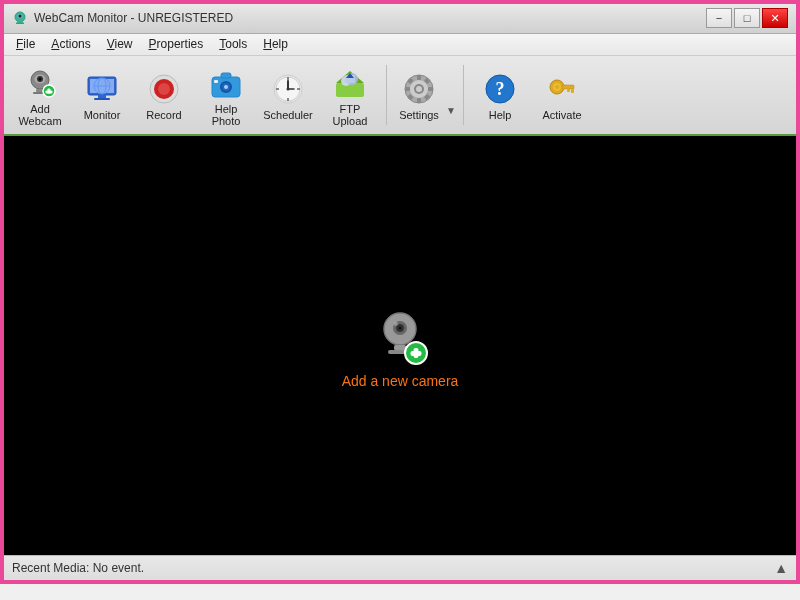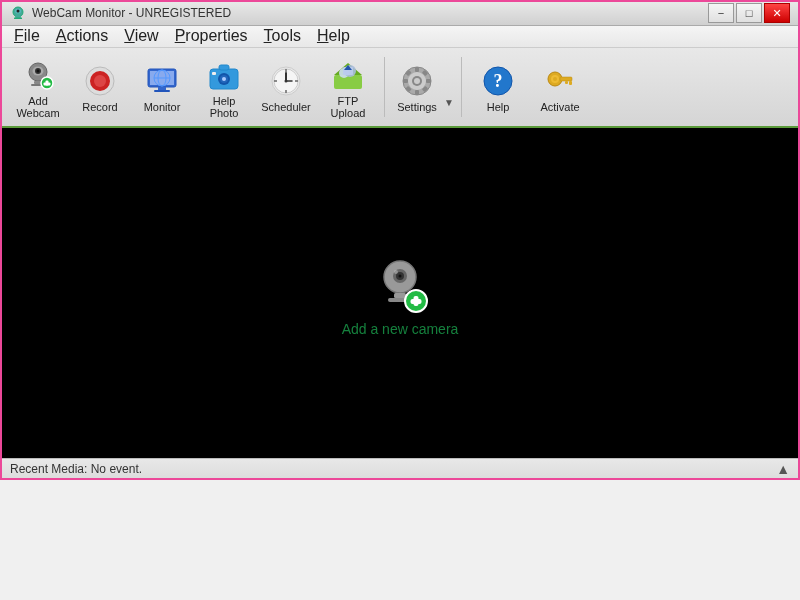--- a/index.html
+++ b/index.html
@@ -57,21 +57,21 @@
       background: linear-gradient(to bottom, #f5f5f5, #e8e8e8);
       height: 22px;
       display: flex;
       align-items: center;
       padding: 0 4px;
       border-bottom: 1px solid #ccc;
     }
     .menu-item {
       padding: 2px 8px;
       cursor: pointer;
-      font-size: 16px;
+      font-size: 12px;
       color: #222;
       text-decoration: none;
     }
     .menu-item .underline { text-decoration: underline; }
     
     .toolbar {
       background: linear-gradient(to bottom, #e8e8e8, #d5d5d5);
       height: 80px;
       display: flex;
       align-items: center;
@@ -132,21 +132,21 @@
     .main-content {
       background: #000;
       height: 421px;
       display: flex;
       align-items: center;
       justify-content: center;
       flex-direction: column;
       gap: 8px;
     }
     .add-camera-label {
-      color: #15803d;
+      color: #f97316;
       font-size: 14px;
       cursor: pointer;
     }
     
     .status-bar {
       background: linear-gradient(to bottom, #e8e8e8, #ddd);
       height: 25px;
       display: flex;
       align-items: center;
       justify-content: space-between;
@@ -158,23 +158,23 @@
       color: #333;
     }
     .status-arrow {
       font-size: 14px;
       color: #555;
       cursor: pointer;
     }
 
     
     .window-frame {
-      border: 2px solid #ec4899;
+      border: 4px solid #ec4899;
       width: 800px;
-      height: 480px;
+      height: 584px;
       overflow: hidden;
     }
     .inner {
       width: 100%;
       height: 100%;
       display: flex;
       flex-direction: column;
     }
   </style>
 </head>
@@ -227,42 +227,42 @@
             <rect x="25.5" y="23.5" width="3" height="5" rx="1" fill="white"></rect>
             <rect x="23.5" y="25.5" width="7" height="3" rx="1" fill="white"></rect>
           </svg>
         </div>
         <span class="toolbar-btn-label">Add Webcam</span>
       </div>
 
       <div class="toolbar-btn">
         <div class="toolbar-icon">
           <svg width="36" height="36" viewBox="0 0 36 36">
-            <circle cx="18" cy="18" r="14" fill="#ddd" stroke="#bbb" stroke-width="1"></circle>
-            <circle cx="18" cy="18" r="10" fill="#cc2222"></circle>
-            <circle cx="18" cy="18" r="6" fill="#dd4444"></circle>
-          </svg>
-        </div>
-        <span class="toolbar-btn-label">Record</span>
-      </div>
-
-      <div class="toolbar-btn">
-        <div class="toolbar-icon">
-          <svg width="36" height="36" viewBox="0 0 36 36">
             <rect x="4" y="6" width="28" height="18" rx="2" fill="#3366cc" stroke="#2255bb" stroke-width="1"></rect>
             <rect x="6" y="8" width="24" height="14" fill="#88aaee"></rect>
 
             <ellipse cx="18" cy="15" rx="8" ry="8" fill="none" stroke="#5599ff" stroke-width="1"></ellipse>
             <ellipse cx="18" cy="15" rx="4" ry="8" fill="none" stroke="#5599ff" stroke-width="1"></ellipse>
             <line x1="10" y1="15" x2="26" y2="15" stroke="#5599ff" stroke-width="1"></line>
             <rect x="14" y="24" width="8" height="3" rx="0" fill="#3366cc"></rect>
             <rect x="10" y="27" width="16" height="2" rx="1" fill="#2255bb"></rect>
           </svg>
         </div>
         <span class="toolbar-btn-label">Monitor</span>
+      </div>
+
+      <div class="toolbar-btn">
+        <div class="toolbar-icon">
+          <svg width="36" height="36" viewBox="0 0 36 36">
+            <circle cx="18" cy="18" r="14" fill="#ddd" stroke="#bbb" stroke-width="1"></circle>
+            <circle cx="18" cy="18" r="10" fill="#cc2222"></circle>
+            <circle cx="18" cy="18" r="6" fill="#dd4444"></circle>
+          </svg>
+        </div>
+        <span class="toolbar-btn-label">Record</span>
       </div>
 
 
       <div class="toolbar-btn">
         <div class="toolbar-icon">
           <svg width="36" height="36" viewBox="0 0 36 36">
             <rect x="4" y="12" width="28" height="20" rx="3" fill="#3399dd" stroke="#2288cc" stroke-width="1"></rect>
             <rect x="13" y="8" width="10" height="5" rx="2" fill="#3399dd" stroke="#2288cc" stroke-width="1"></rect>
             <circle cx="18" cy="22" r="6" fill="#1155aa"></circle>
             <circle cx="18" cy="22" r="4" fill="#2266bb"></circle>

